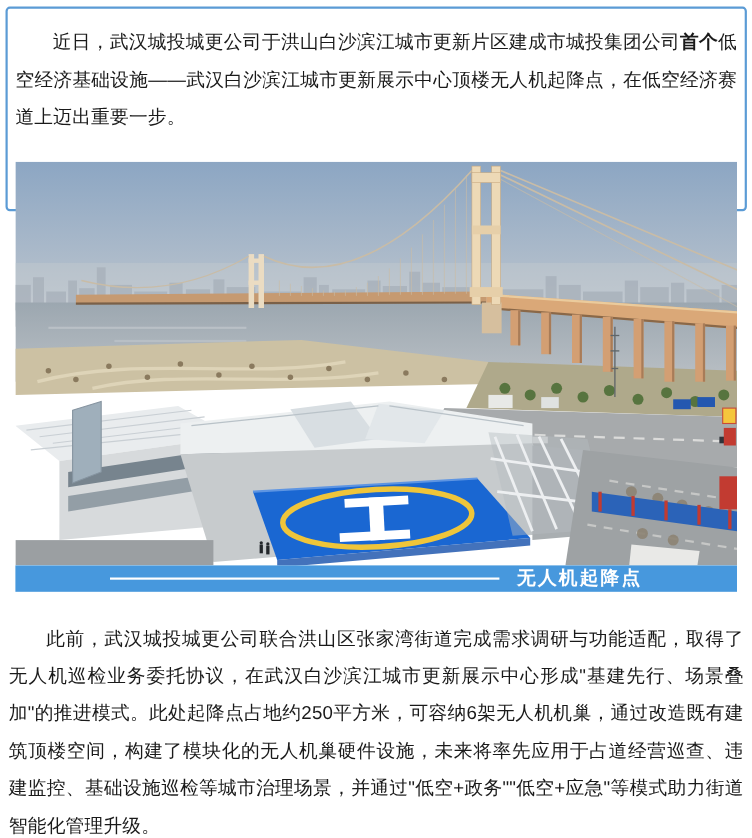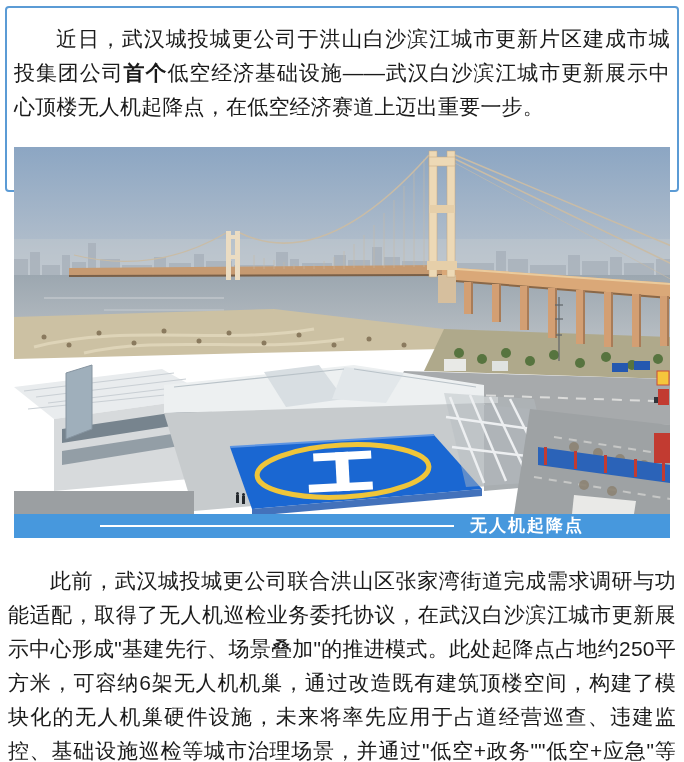--- a/index.html
+++ b/index.html
@@ -1,19 +1,19 @@
 <!DOCTYPE html>
 <html style="--page-background: #FFFFFF; --frame-border-blue: #5B9BD5; --caption-bar-blue: #4798DD; --caption-text-white: #FFFFFF; --helipad-blue: #1A67D2; --helipad-ring-yellow: #EFC53A; --body-text: #1A1A1A;"><head>
 <meta charset="utf-8">
 <style>
   html,body{margin:0;padding:0;background:#fff;}
   body{font-family:"Liberation Sans","DejaVu Sans",sans-serif;}
   .page{position:relative;width:684px;height:762px;background:var(--page-background,#fff);overflow:hidden;}
   .frame-box{position:absolute;left:5px;top:6px;width:670px;height:182px;border:2px solid var(--frame-border-blue,#5B9BD5);border-radius:4px;z-index:0;background:transparent;}
-  .para{position:absolute;margin:0;font-size:21px;line-height:34px;color:var(--body-text,#1a1a1a);text-align:justify;text-indent:2em;letter-spacing:.2px;z-index:1;}
+  .para{position:absolute;margin:0;font-size:17px;line-height:34px;color:var(--body-text,#1a1a1a);text-align:justify;text-indent:2em;letter-spacing:.2px;z-index:1;}
   .p1{left:14px;top:22px;width:656px;}
   .p2{left:8px;top:564px;width:668px;}
   .para b{font-weight:bold;}
   figure.photo{position:absolute;left:14px;top:147px;width:656px;height:391px;margin:0;z-index:2;}
   .scene{display:block;width:656px;height:367px;}
   .caption-bar{position:relative;width:656px;height:24px;background:var(--caption-bar-blue,#4798DD);}
   .caption-line{position:absolute;left:86px;top:11px;width:354px;height:2px;background:var(--caption-text-white,#fff);}
   .caption-text{position:absolute;left:456px;top:0;height:24px;line-height:24px;font-size:17px;font-weight:bold;letter-spacing:2px;color:var(--caption-text-white,#fff);white-space:nowrap;}
 </style>
 </head>

